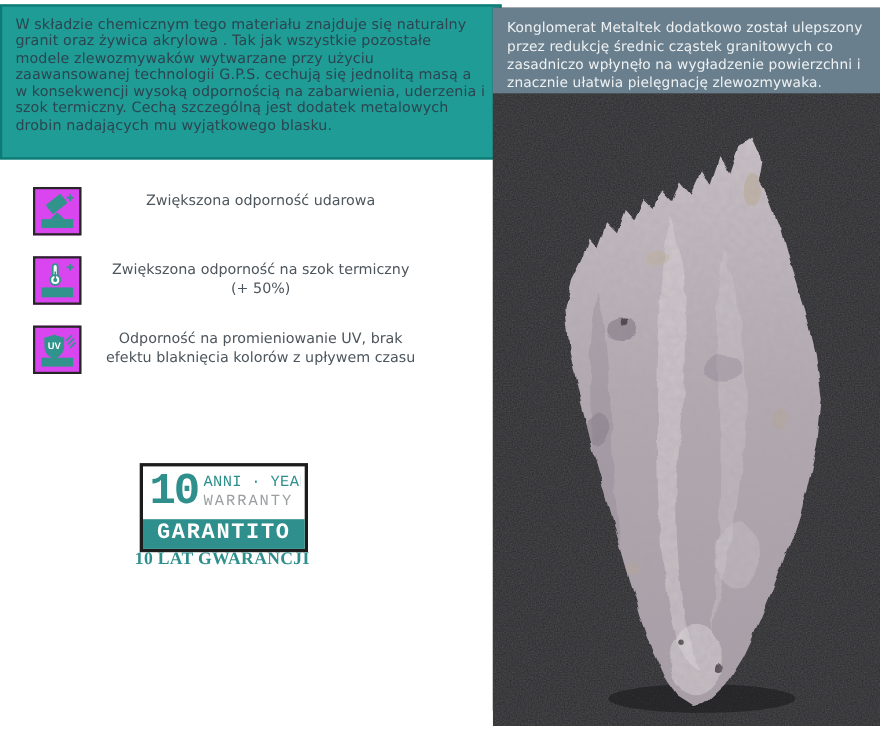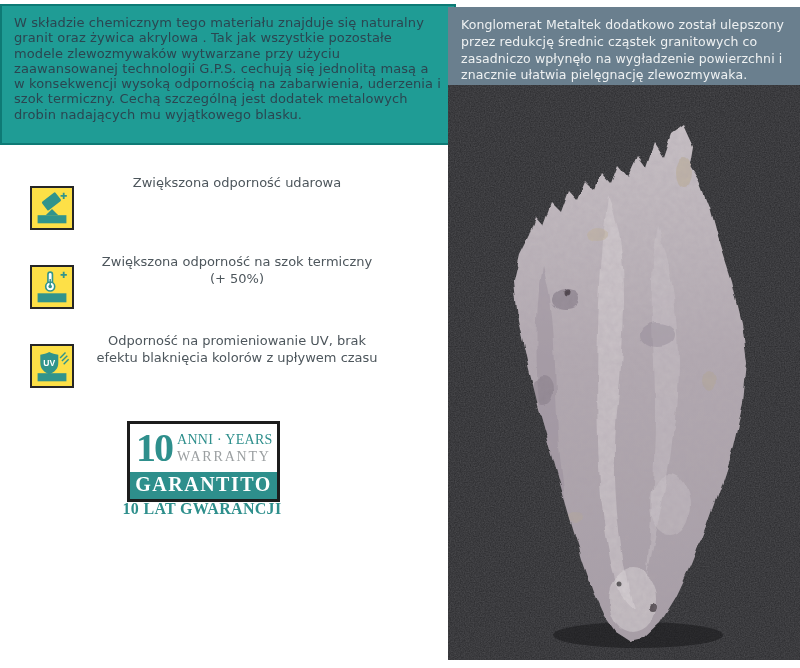--- a/index.html
+++ b/index.html
@@ -11,34 +11,34 @@
     background:#1f9c95;border:2px solid #0e7a75;
     padding:9px 12px 10px 12px;min-height:141px;
   }
   .intro-box p{
     margin:0;color:#2b4651;font-size:13px;line-height:15.3px;letter-spacing:.1px;
   }
 
   .feature-list{position:absolute;left:30px;top:170px;width:352px;}
   .feature-row{display:flex;margin-bottom:19px;min-height:44px;text-align:center;}
   .feature-icon-box{
-    width:40px;height:40px;border:2px solid #262626;background:#fde047;
-    flex-shrink:0;display:flex;align-items:center;justify-content:center;margin-top:16px;
+    width:40px;height:40px;border:2px solid #262626;background:#d946ef;
+    flex-shrink:0;display:flex;align-items:center;justify-content:center;
   }
   .feature-icon-box svg{display:block;}
   .feature-label{
     margin-left:22px;margin-top:4px;width:282px;
     color:#4d565c;font-size:13px;line-height:17px;
   }
 
   
   .badge{
     position:absolute;left:127px;top:421px;width:147px;
     border:3px solid #1c1c1c;background:#fff;
-    font-family:Liberation Serif, serif;
+    font-family:Liberation Mono, monospace;
   }
   .badge-top{display:flex;align-items:flex-start;padding:2px 4px 2px 6px;}
   .badge-num{
     font-size:40px;font-weight:700;color:#2e8f8c;line-height:44px;letter-spacing:-2px;
   }
   .badge-lines{display:flex;flex-direction:column;margin-left:5px;padding-top:5px;overflow:hidden;}
   .badge-line1{color:#2e8f8c;font-size:14px;line-height:17px;letter-spacing:.3px;white-space:nowrap;}
   .badge-line2{color:#9b9fa1;font-size:14px;line-height:17px;letter-spacing:1.8px;white-space:nowrap;}
   .badge-banner{
     background:#2e8f8c;color:#fff;text-align:center;

